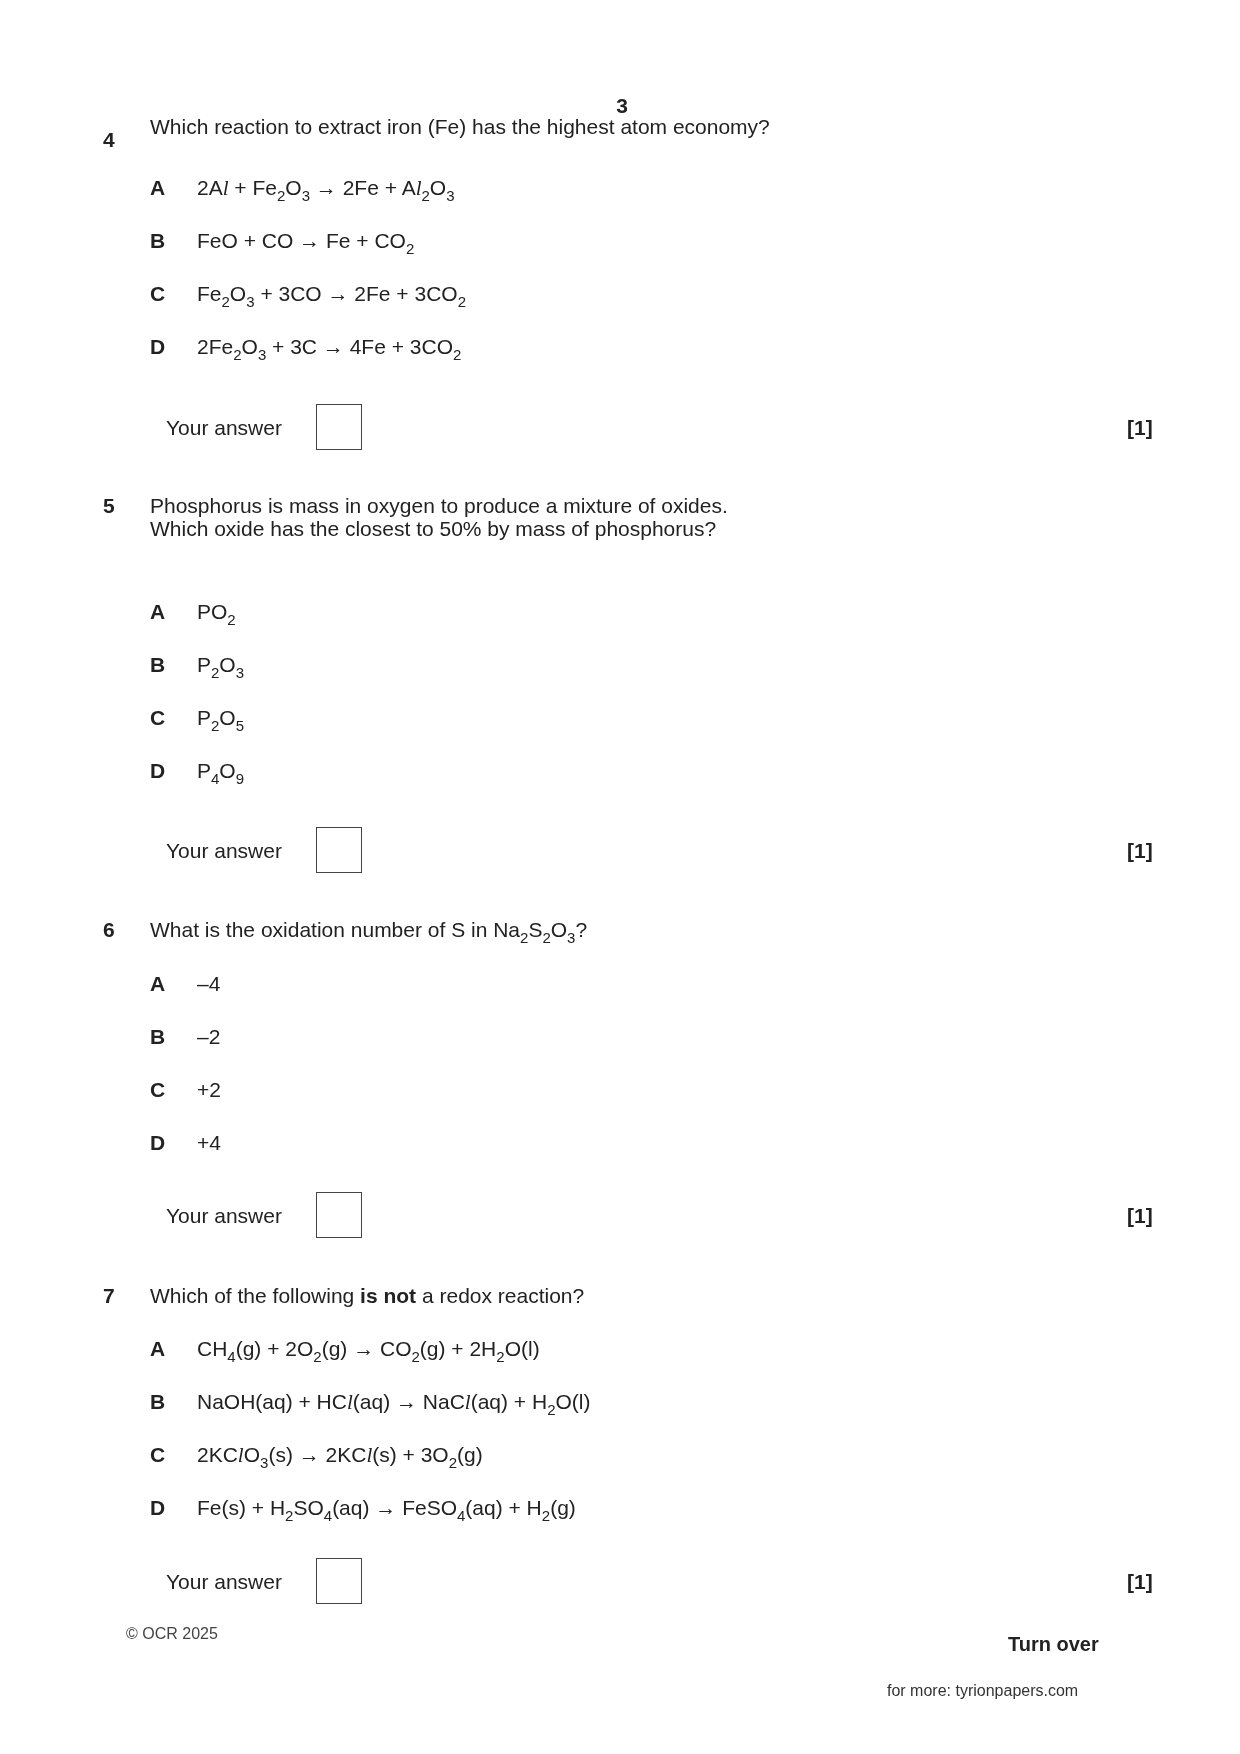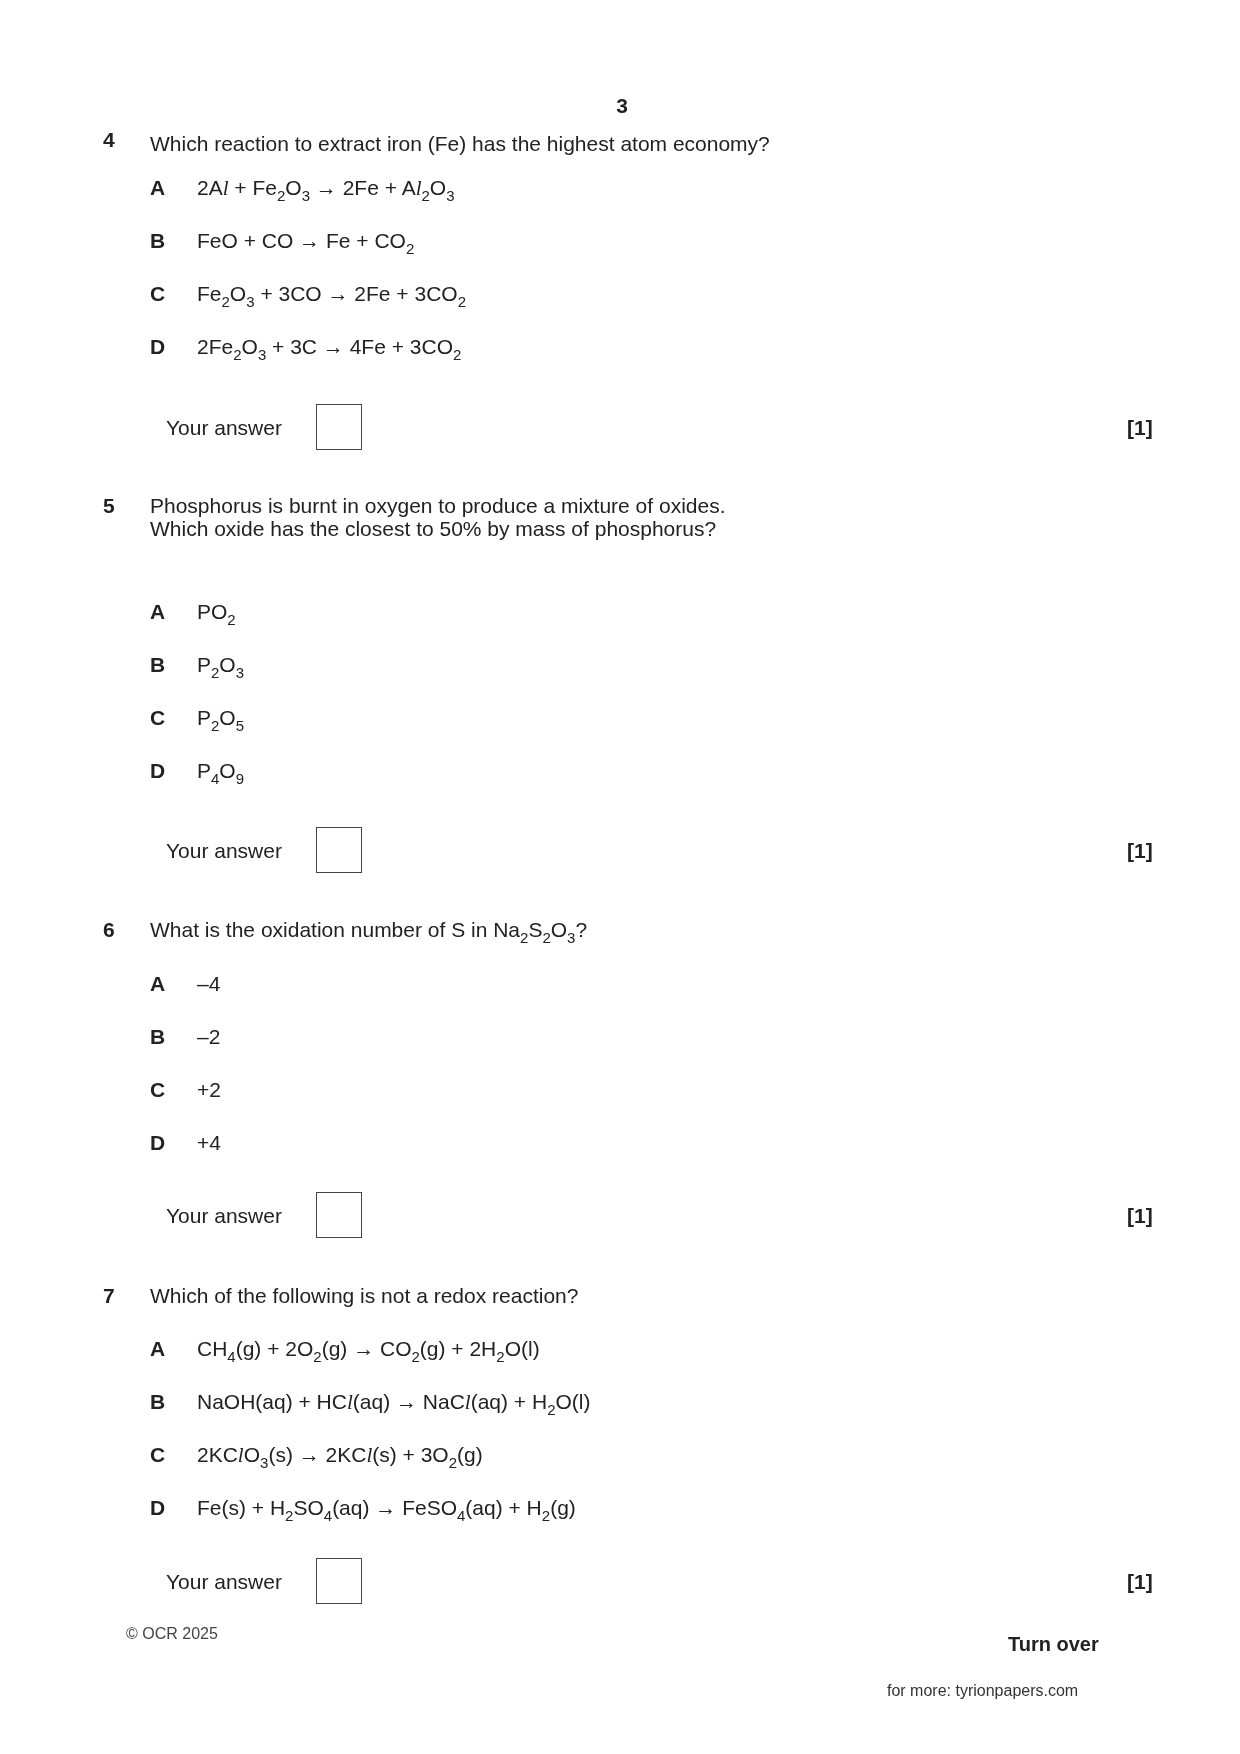--- a/index.html
+++ b/index.html
@@ -40,21 +40,21 @@
       left: 103px;
       font-weight: bold;
       font-size: 21px;
     }
     .q-text {
       position: absolute;
       left: 150px;
       font-size: 21px;
       white-space: nowrap;
     }
-    .q-text b { font-weight: normal; }
+    .q-text b { font-weight: bold; }
     .option {
       position: absolute;
       left: 0;
       height: 30px;
       width: 1240px;
     }
     .opt-letter {
       position: absolute;
       left: 150px;
       top: 0;
@@ -129,21 +129,21 @@
       color: #333333;
     }
   </style>
 </head>
 <body>
 
 <div class="page-number"><span>3</span></div>
 
 <div class="question">
   <div class="q-num" style="top:128px">4</div>
-  <div class="q-text" style="top:132px">Which reaction to extract iron (Fe) has the highest atom economy?</div>
+  <div class="q-text" style="top:115px">Which reaction to extract iron (Fe) has the highest atom economy?</div>
 
   <div class="option" style="top:176px">
     <span class="opt-letter">A</span>
     <span class="opt-text">2A<i>l</i> + Fe<sub>2</sub>O<sub>3</sub> → 2Fe + A<i>l</i><sub>2</sub>O<sub>3</sub></span>
   </div>
   <div class="option" style="top:229px">
     <span class="opt-letter">B</span>
     <span class="opt-text">FeO + CO → Fe + CO<sub>2</sub></span>
   </div>
   <div class="option" style="top:282px">
@@ -157,21 +157,21 @@
 
   <div class="answer-row" style="top:404px">
     <span class="answer-label">Your answer</span>
     <div class="answer-box"></div>
     <span class="mark">[1]</span>
   </div>
 </div>
 
 <div class="question">
   <div class="q-num" style="top:494px">5</div>
-  <div class="q-text" style="top:494px">Phosphorus is burnt in oxygen to produce a mixture of oxides.</div>
+  <div class="q-text" style="top:494px">Phosphorus is mass in oxygen to produce a mixture of oxides.</div>
   <div class="q-text" style="top:517px">Which oxide has the closest to 50% by mass of phosphorus?</div>
 
   <div class="option" style="top:600px">
     <span class="opt-letter">A</span>
     <span class="opt-text">PO<sub>2</sub></span>
   </div>
   <div class="option" style="top:653px">
     <span class="opt-letter">B</span>
     <span class="opt-text">P<sub>2</sub>O<sub>3</sub></span>
   </div>

